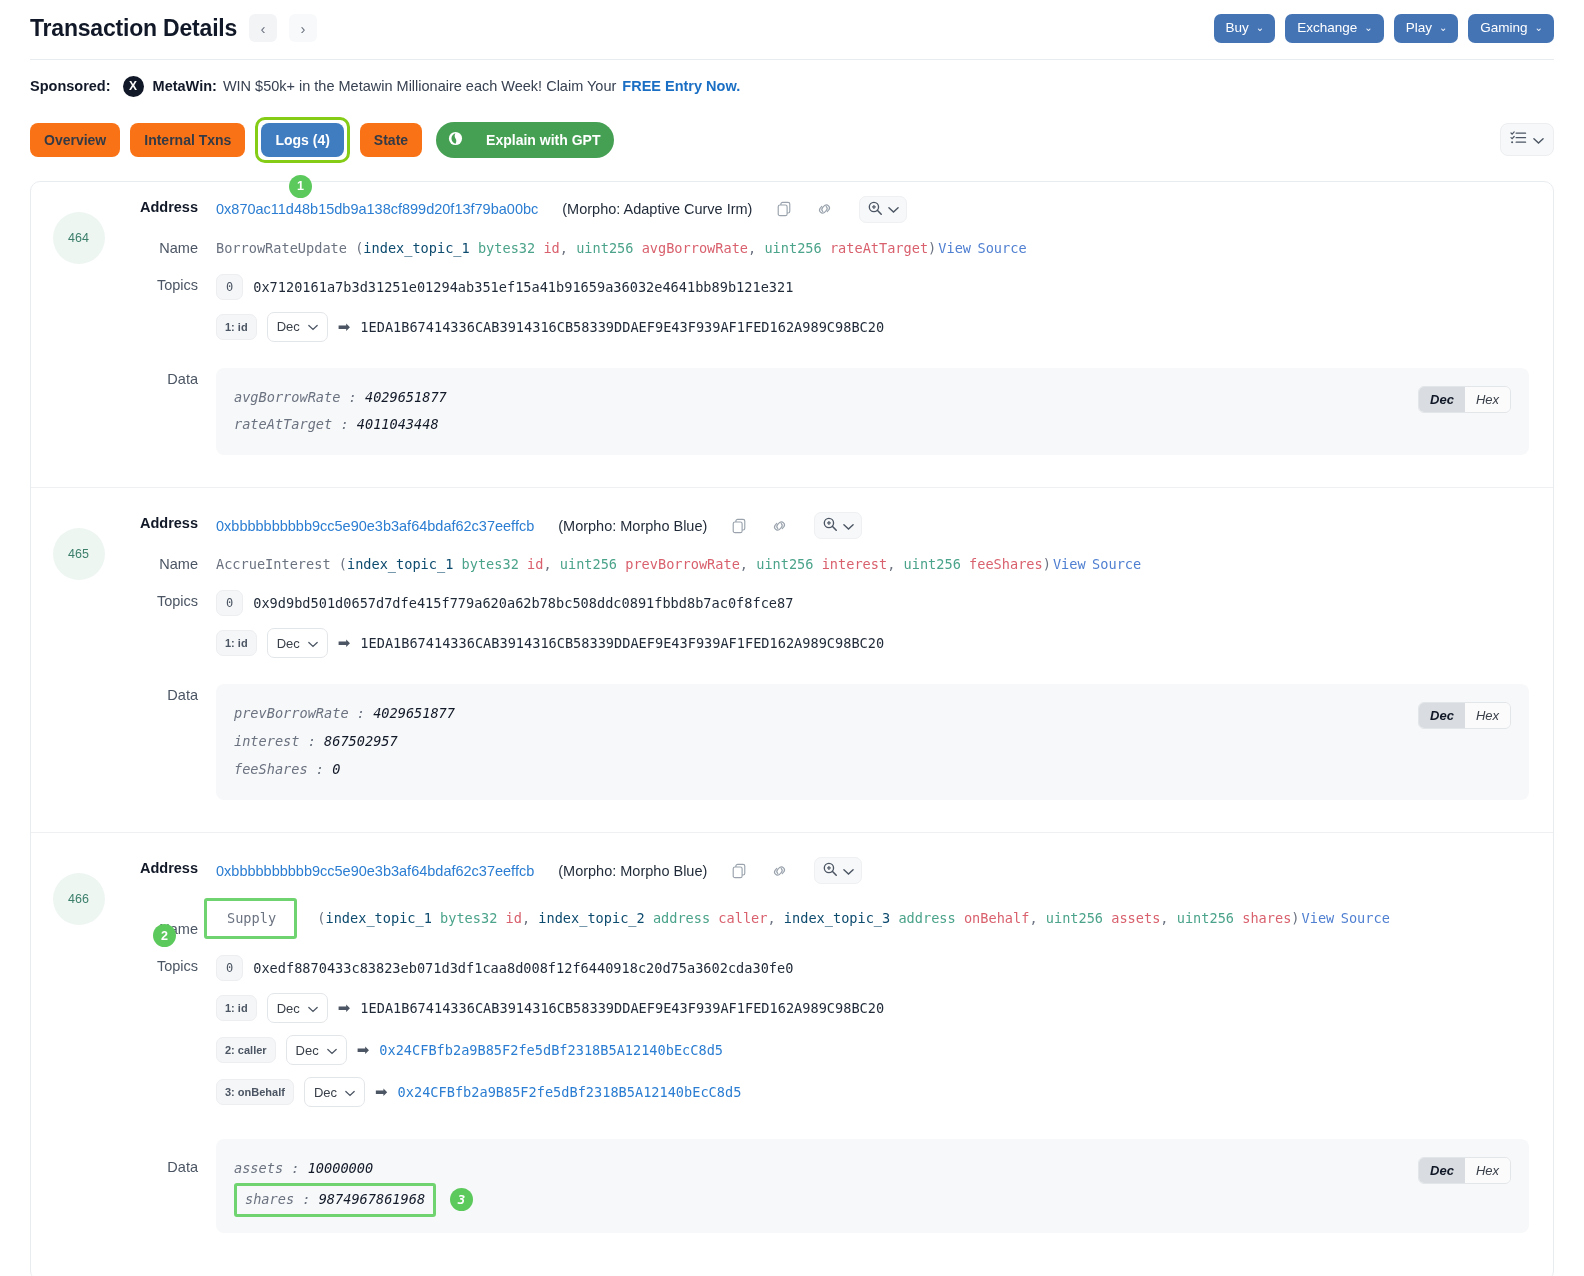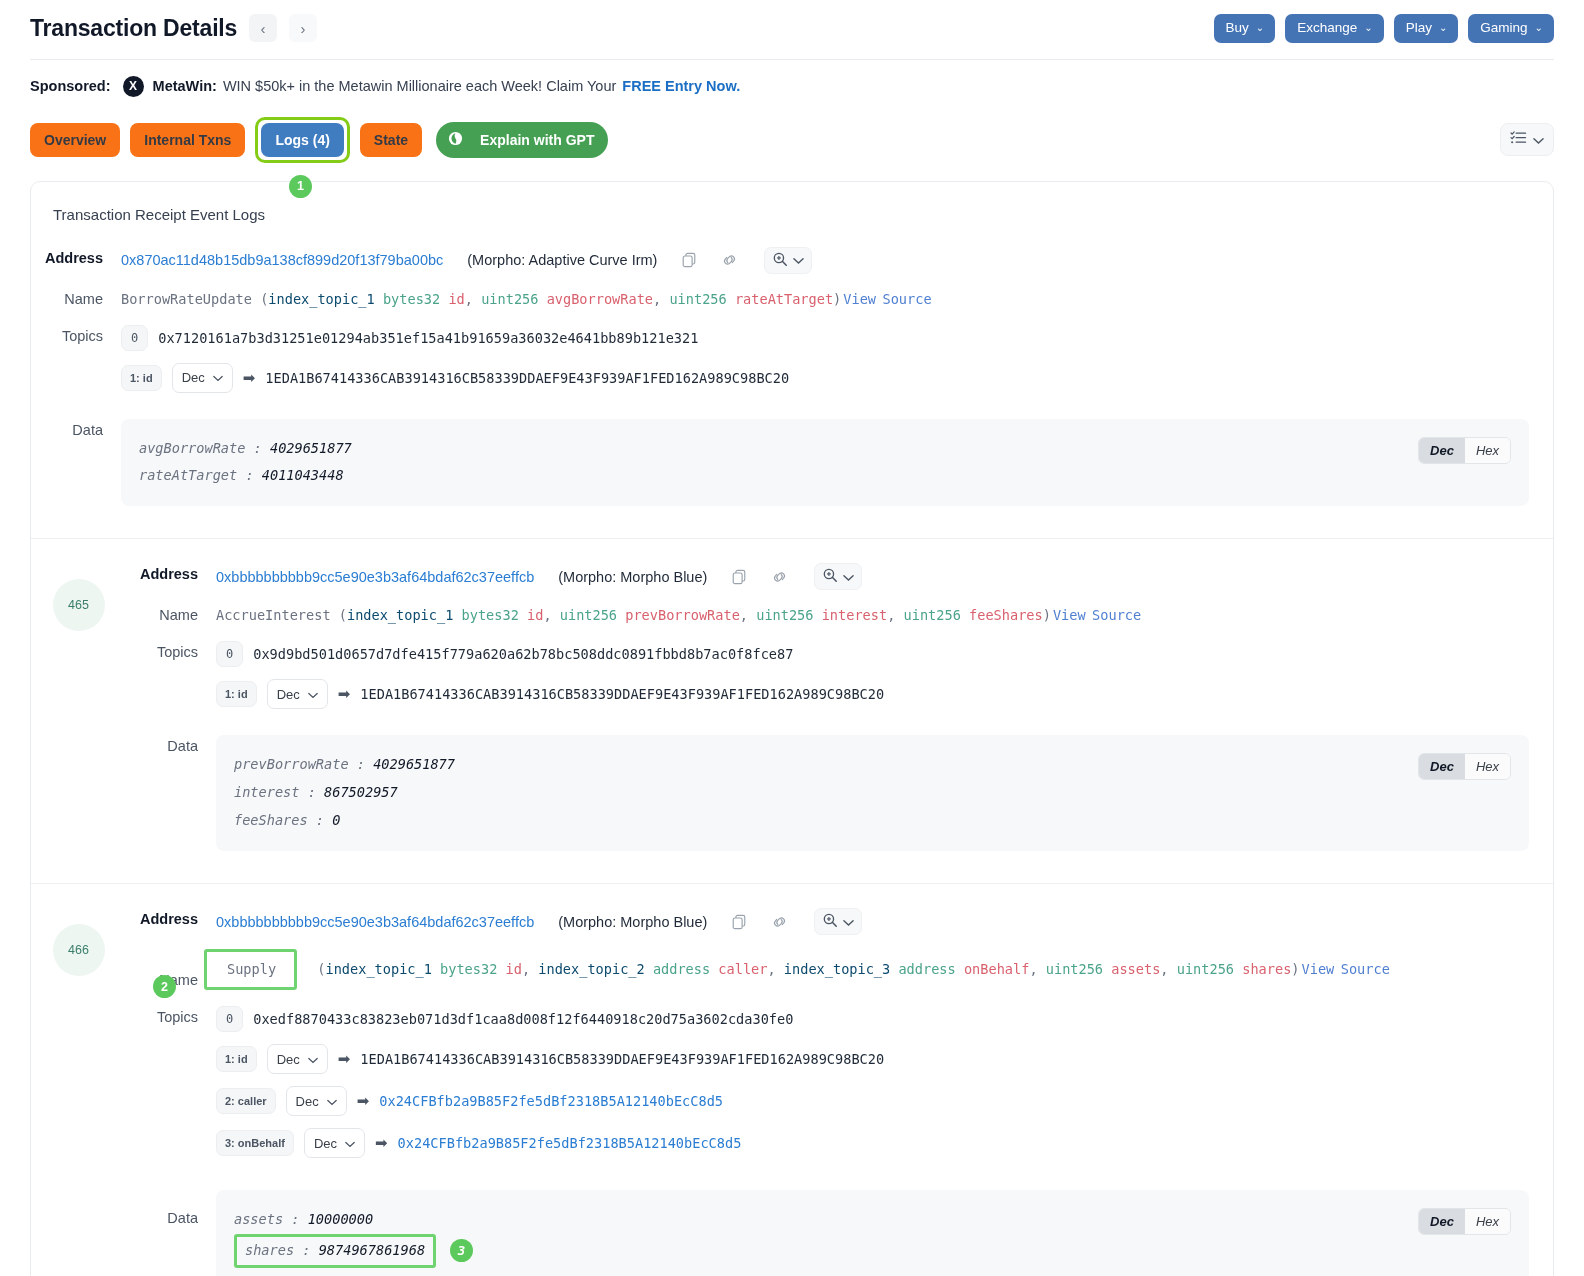--- a/index.html
+++ b/index.html
@@ -66,21 +66,21 @@
     font-family: "Liberation Sans", sans-serif; white-space: nowrap;
   }
   .tab.active { background: #3f7cc0; color: #fff; }
   .tab-hl {
     border: 3px solid #84cc16; border-radius: 10px; padding: 3px;
     display: inline-flex;
   }
   .gpt-btn {
     background: #46a054; color: #fff; border: none; border-radius: 18px;
     font-size: 14px; font-weight: bold; padding: 9px 14px 9px 12px;
-    cursor: pointer; display: inline-flex; align-items: center; gap: 17px;
+    cursor: pointer; display: inline-flex; align-items: center; gap: 23px;
     font-family: "Liberation Sans", sans-serif; margin-left: 4px;
   }
   .list-toggle {
     background: #f7f8f9; border: 1px solid #eceef0; border-radius: 8px;
     padding: 6px 9px; display: inline-flex; align-items: center; gap: 6px;
     cursor: pointer; color: #4b5563;
   }
 
   
   .card {
@@ -252,23 +252,25 @@
       <span>
         <svg width="11" height="8" viewBox="0 0 12 8">
             <path d="M1 1.6L6 6.3l5-4.7" stroke="#4b5563" stroke-width="1.5" fill="none" stroke-linecap="round"></path>
           </svg>
       </span>
     </div>
   </div>
 
   <div class="card">
     <div class="anno" style="left:258px; top:-7px;">1</div>
-    <div class="card-title">Transaction Receipt Event Logs</div>
 
     <div class="log">
+      <div class="index-col">
+        <div class="index-bubble">464</div>
+      </div>
       <div class="rows">
 
         <div class="row">
           <div class="row-label bold">Address</div>
           <div class="row-body">
             <div class="addr-line">
               <a class="addr-link" href="#">0x870ac11d48b15db9a138cf899d20f13f79ba00bc</a>
               <span class="addr-tag">(Morpho: Adaptive Curve Irm)</span>
               <span class="icon-btn">
                 <svg width="16" height="16" viewBox="0 0 18 18">

